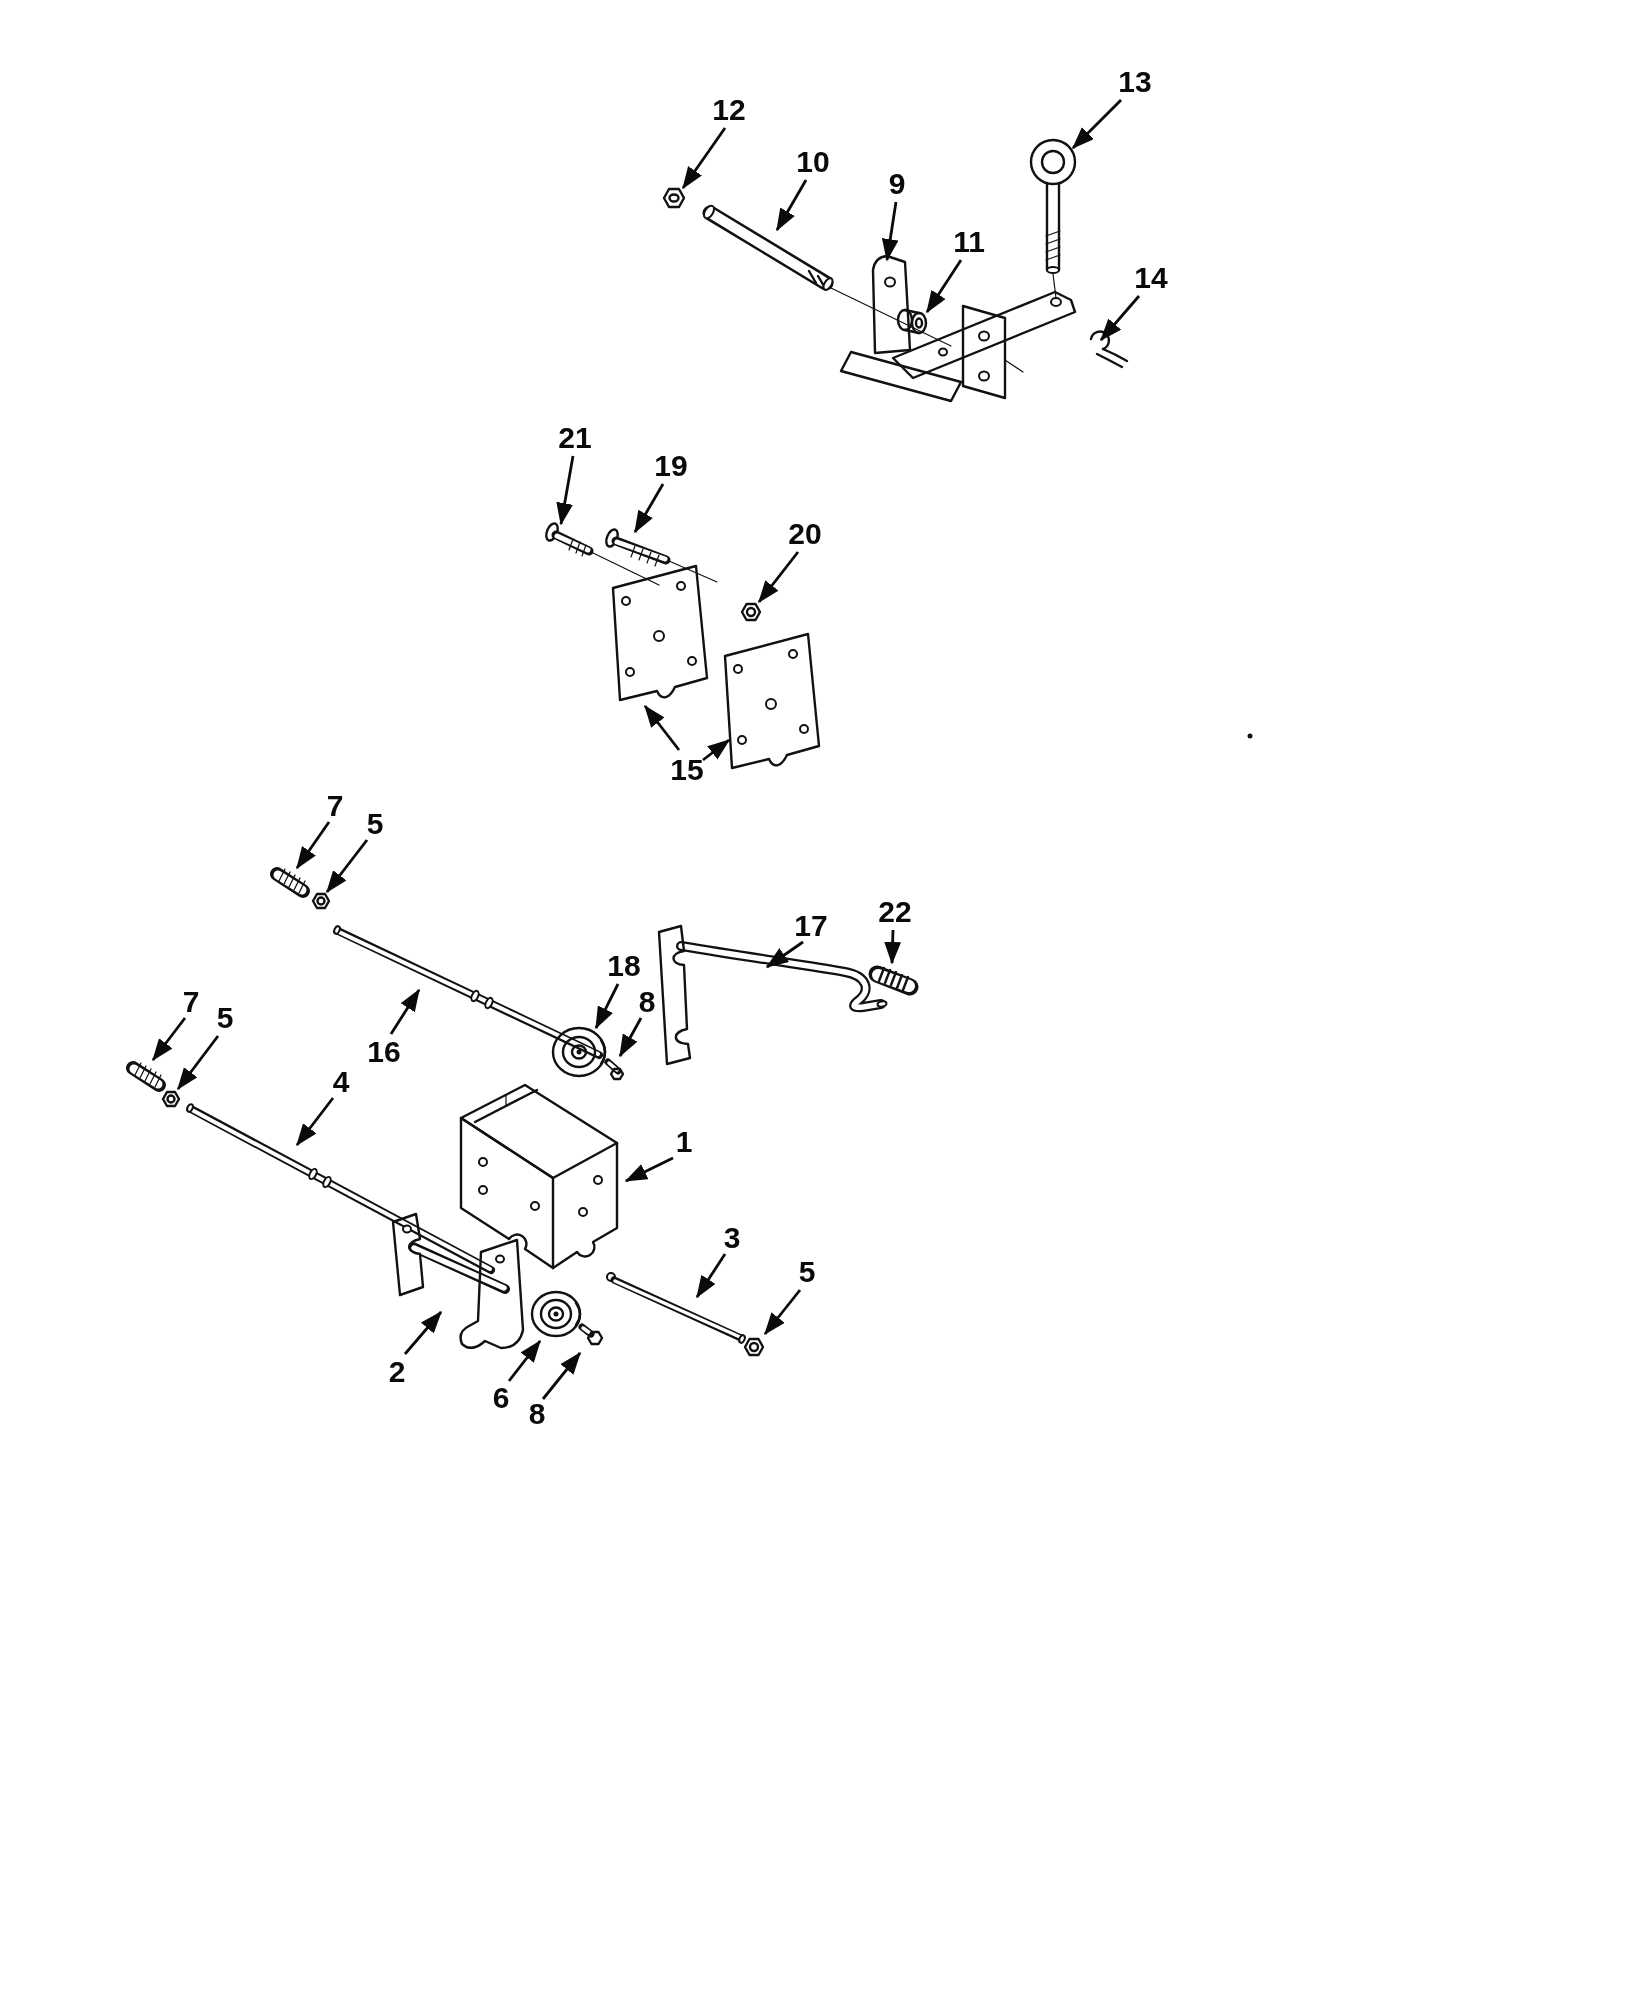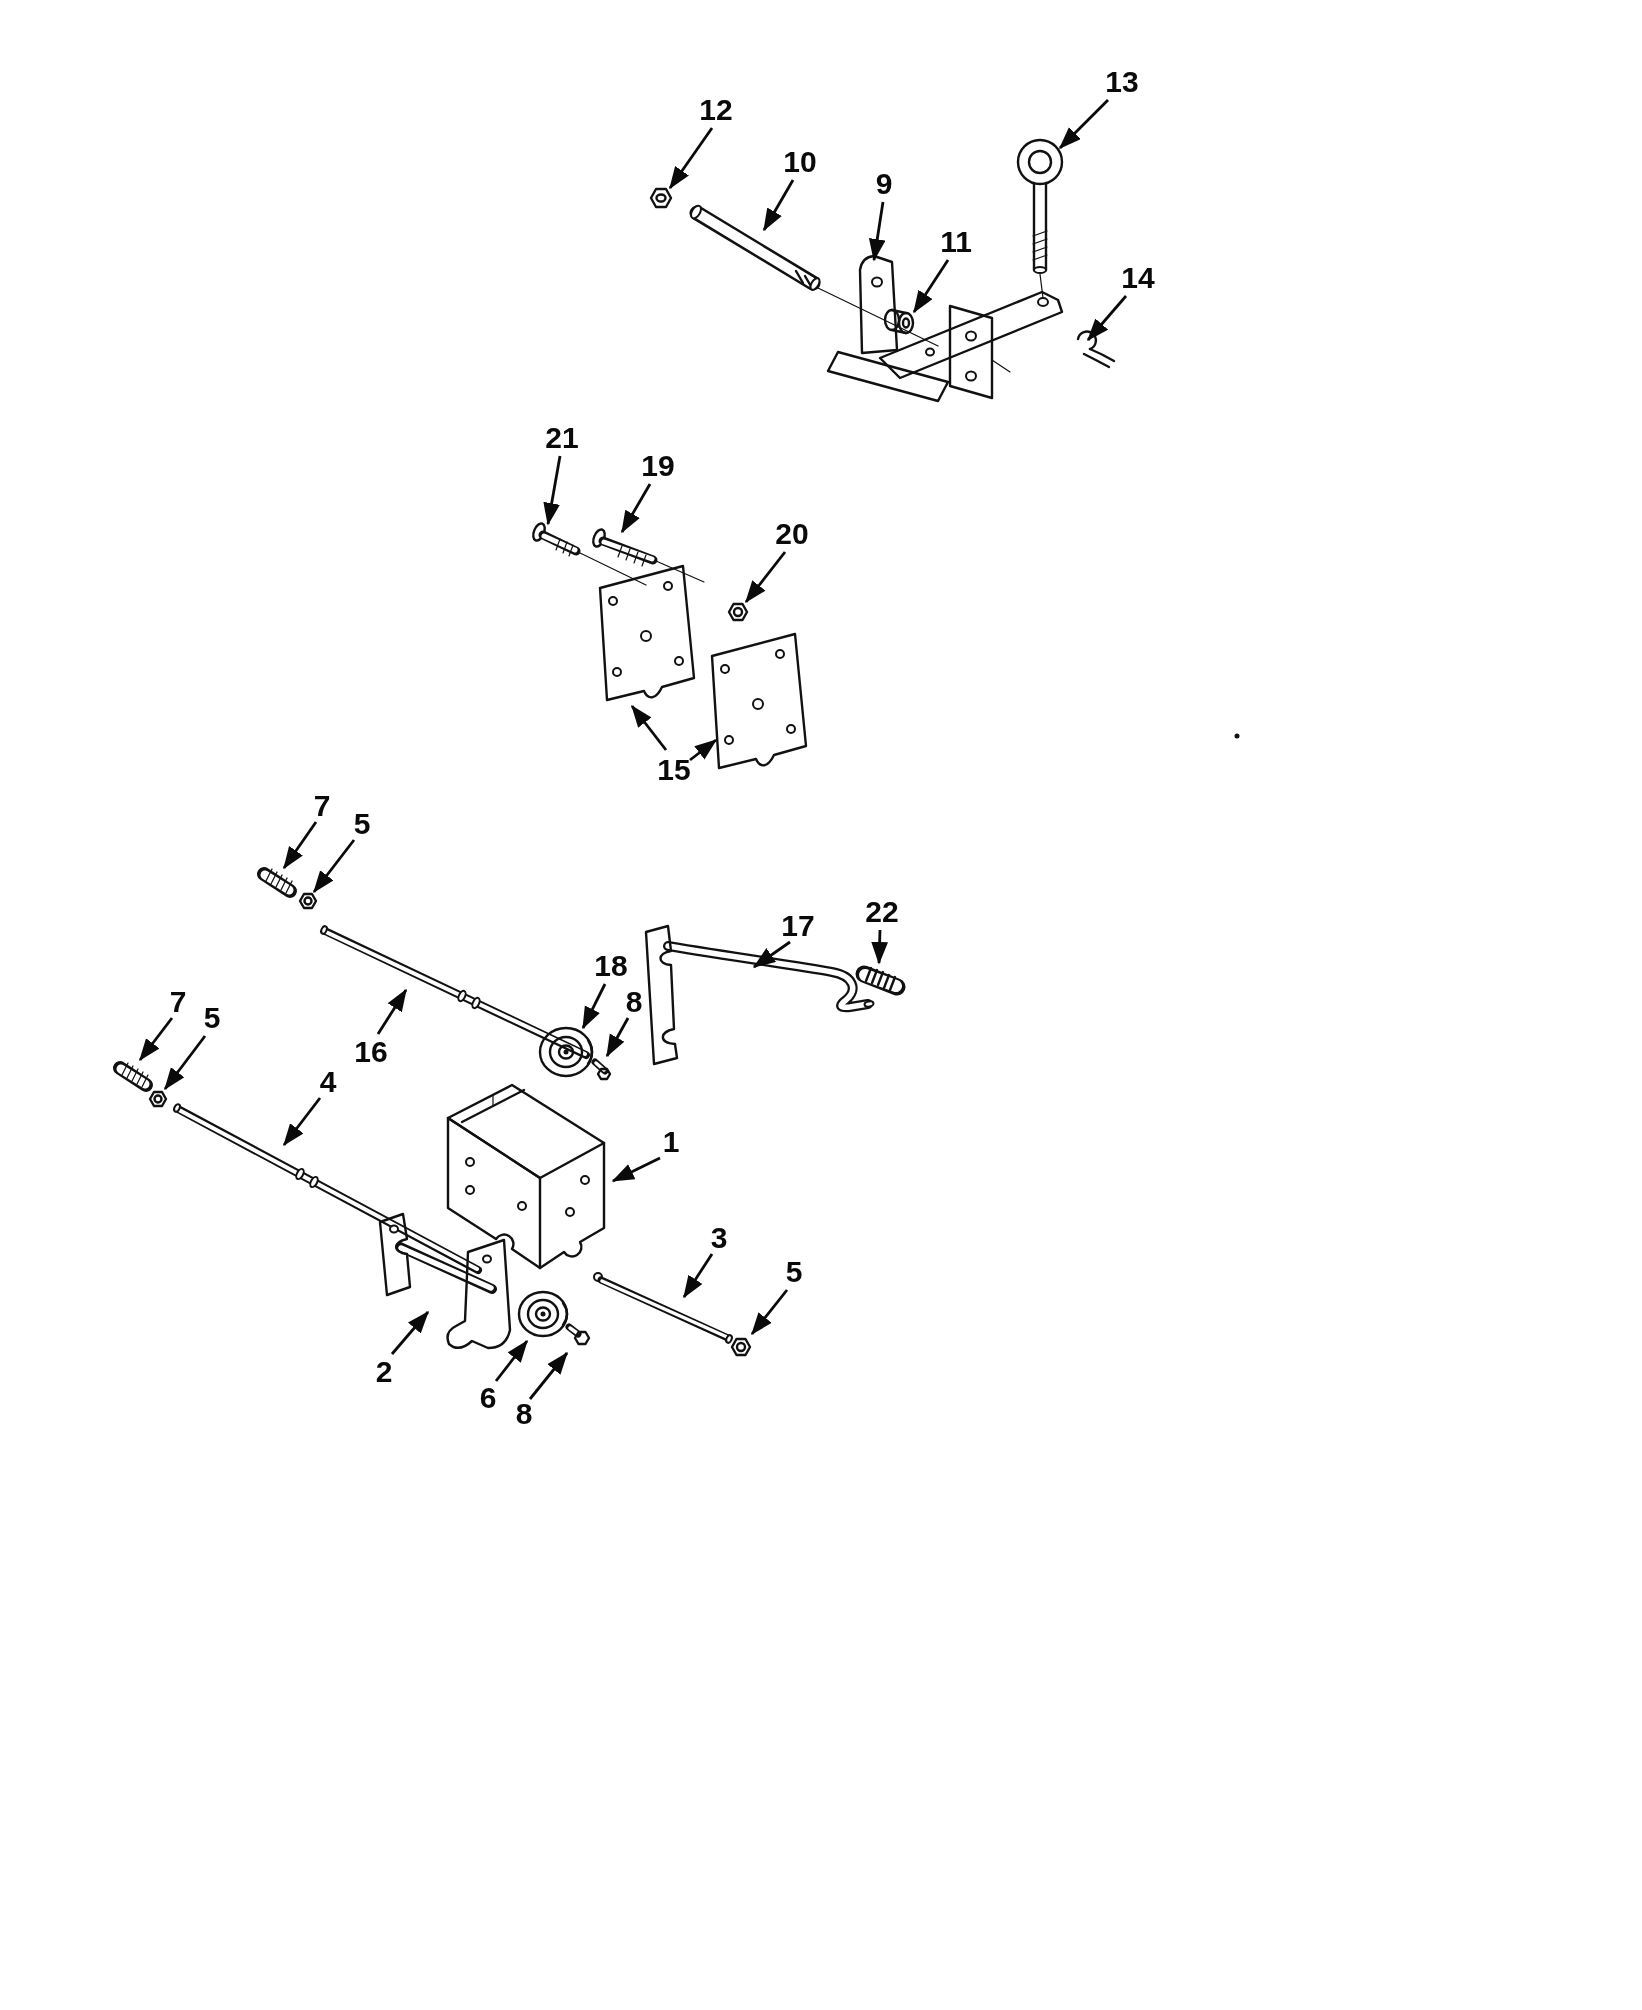--- a/index.html
+++ b/index.html
@@ -2,20 +2,21 @@
 <html><head>
 <meta charset="utf-8">
 <style>
   html,body { margin:0; padding:0; background:#ffffff; }
   .canvas {
     position:relative;
     width:1314px; height:2010px;
     background:#ffffff;
     font-family:"Liberation Sans", sans-serif;
     overflow:hidden;
+    margin-left:13px;
   }
   svg { display:block; }
   .ln   { fill:none; stroke:#111111; stroke-width:2.4; stroke-linecap:round; stroke-linejoin:round; }
   .thin { fill:none; stroke:#111111; stroke-width:1.2; stroke-linecap:round; }
   .wht  { fill:none; stroke:#ffffff; stroke-linecap:round; stroke-linejoin:round; }
   .blk  { fill:none; stroke:#111111; stroke-linecap:round; stroke-linejoin:round; }
   .hole { fill:#ffffff; stroke:#111111; stroke-width:2; }
   .arrow{ fill:none; stroke:#0a0a0a; stroke-width:2.8; }
   .callout {
     font-family:"Liberation Sans", sans-serif;

